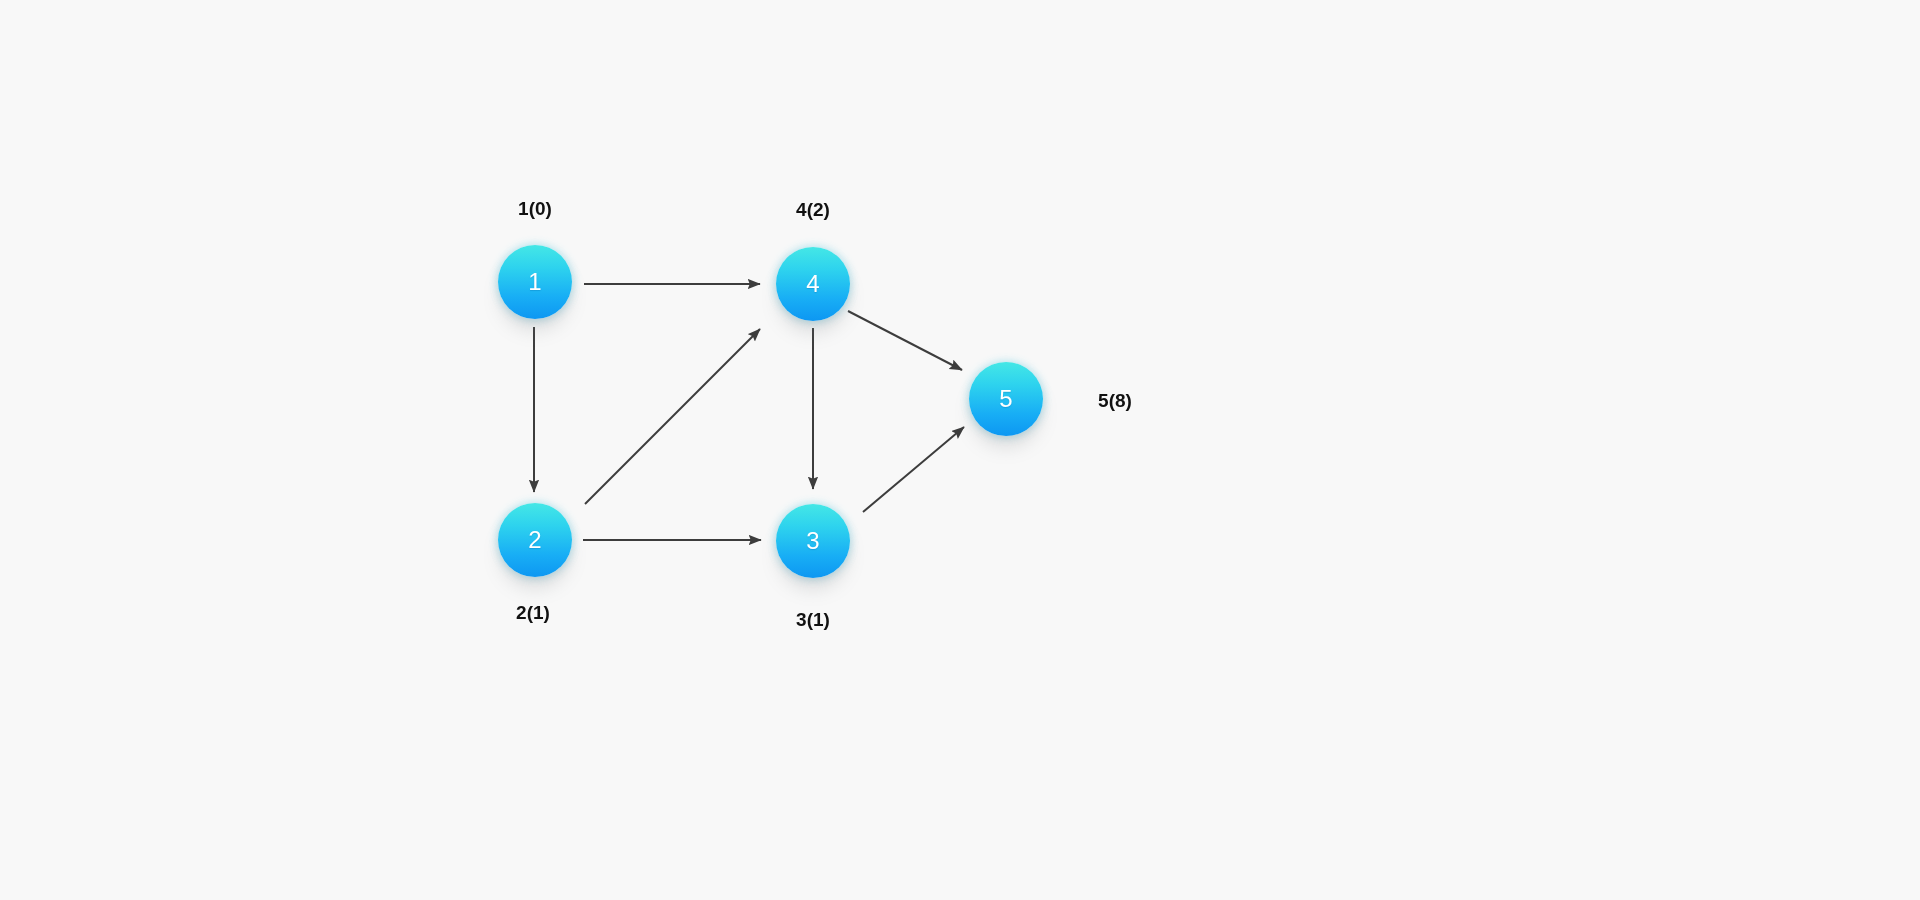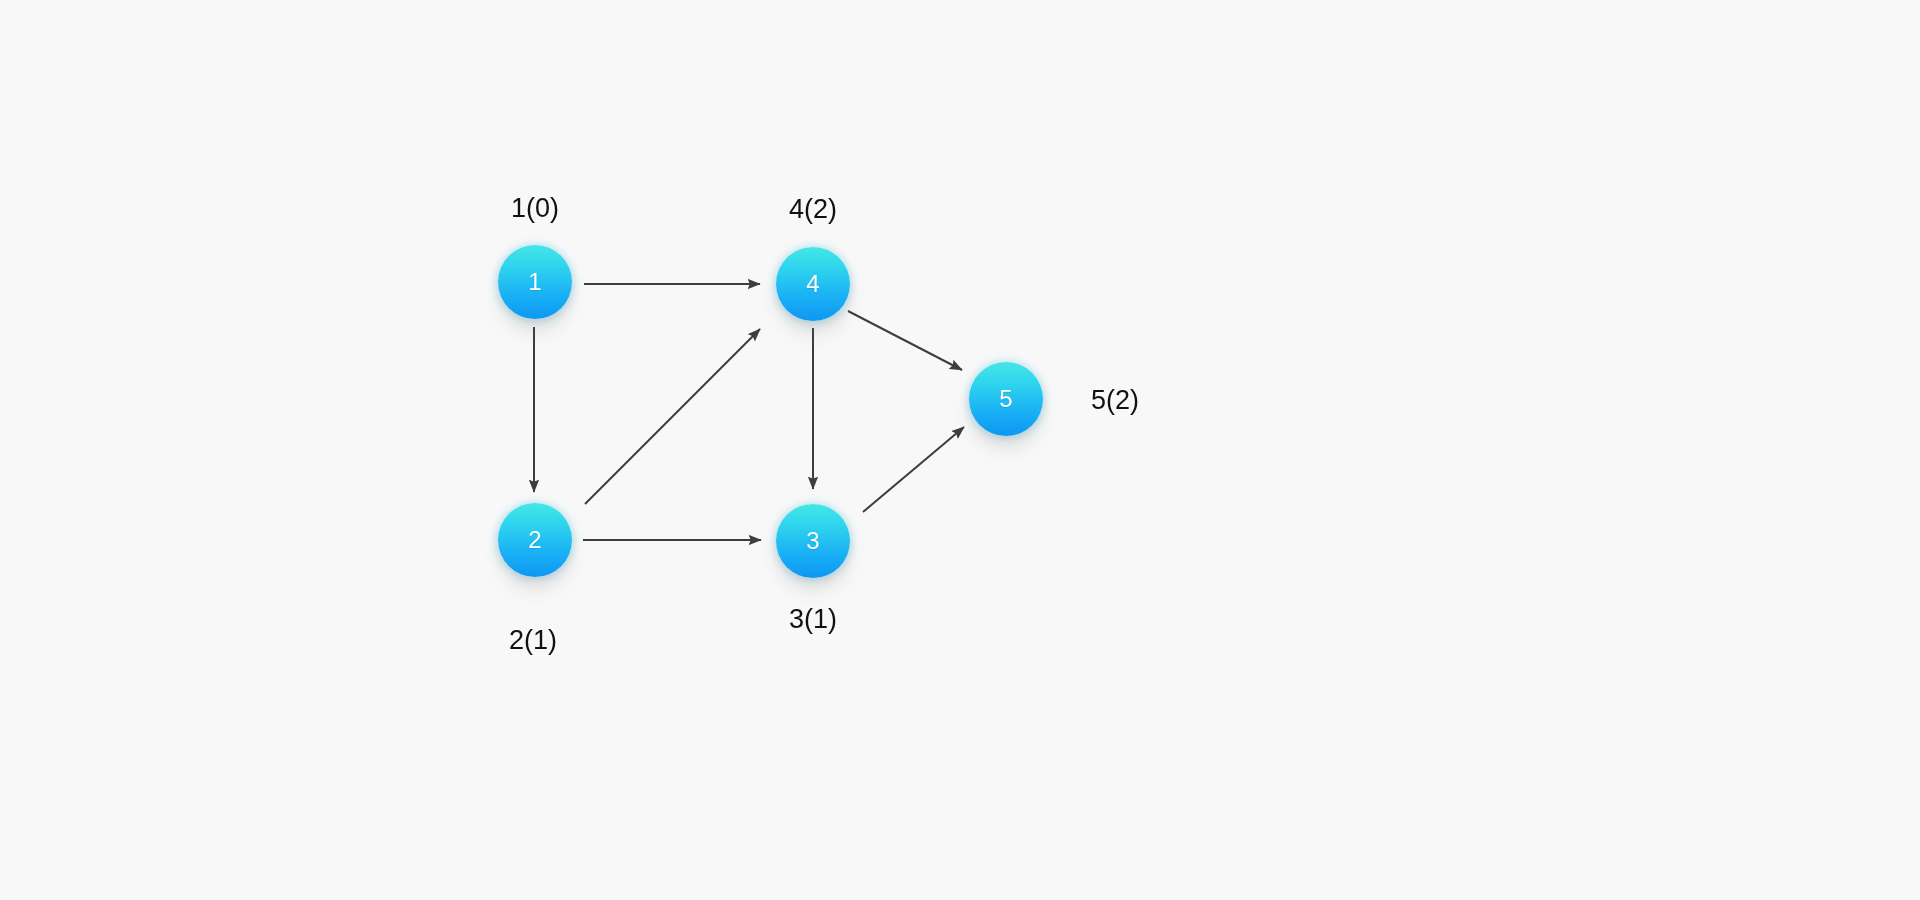--- a/index.html
+++ b/index.html
@@ -48,22 +48,22 @@
     font-weight: 400;
     line-height: 1;
     font-family: "Liberation Sans", sans-serif;
     text-shadow: 0 1px 1px rgba(0,90,160,0.25);
     user-select: none;
     pointer-events: none;
   }
   .node-caption {
     position: absolute;
     color: #111111;
-    font-size: 27px;
-    font-weight: 400;
+    font-size: 19px;
+    font-weight: 700;
     font-family: "Liberation Sans", sans-serif;
     white-space: nowrap;
     line-height: 1;
     transform: translate(-50%, -50%);
     z-index: 3;
     user-select: none;
   }
 </style>
 </head>
 <body>
@@ -99,19 +99,19 @@
       </div>
       <div class="node" style="left: 776px; top: 247px; width: 74px; height: 74px;">
         <span class="node-label-inner">4</span>
       </div>
       <div class="node" style="left: 969px; top: 362px; width: 74px; height: 74px;">
         <span class="node-label-inner">5</span>
       </div>
     </div>
   <div id="captions-group">
       <div class="node-caption" style="left: 535px; top: 208px;">1(0)</div>
-      <div class="node-caption" style="left: 533px; top: 640px;">2(1)</div>
+      <div class="node-caption" style="left: 533px; top: 612px;">2(1)</div>
       <div class="node-caption" style="left: 813px; top: 619px;">3(1)</div>
       <div class="node-caption" style="left: 813px; top: 209px;">4(2)</div>
-      <div class="node-caption" style="left: 1115px; top: 400px;">5(2)</div>
+      <div class="node-caption" style="left: 1115px; top: 400px;">5(8)</div>
     </div>
 
 </div>
 
 </body></html>

